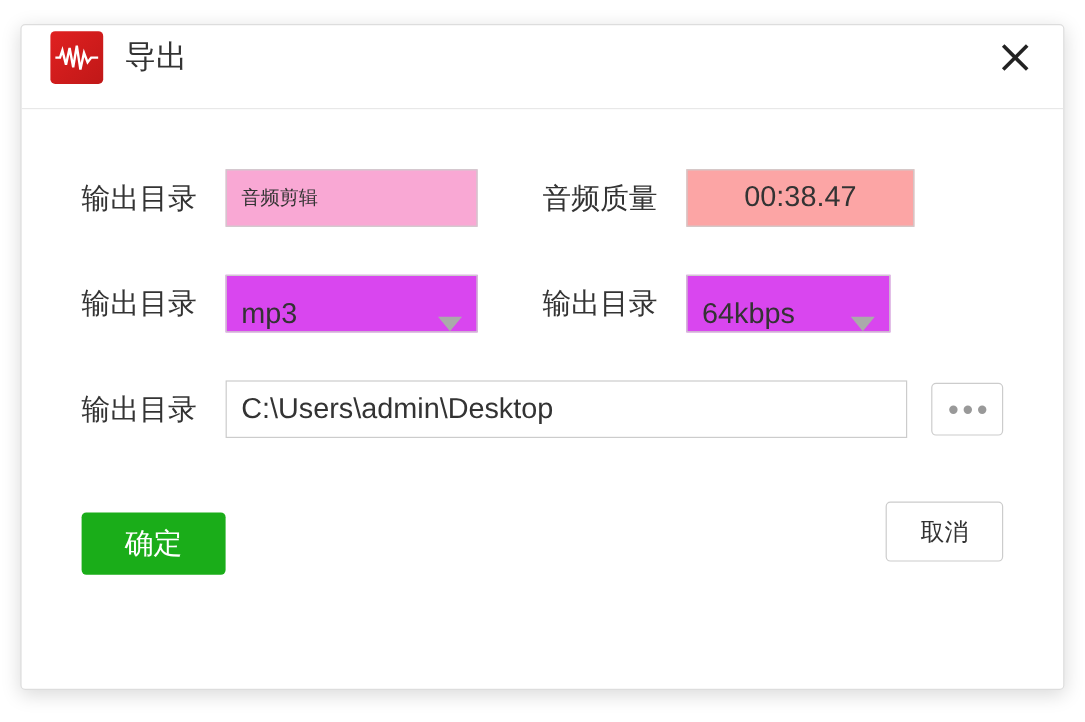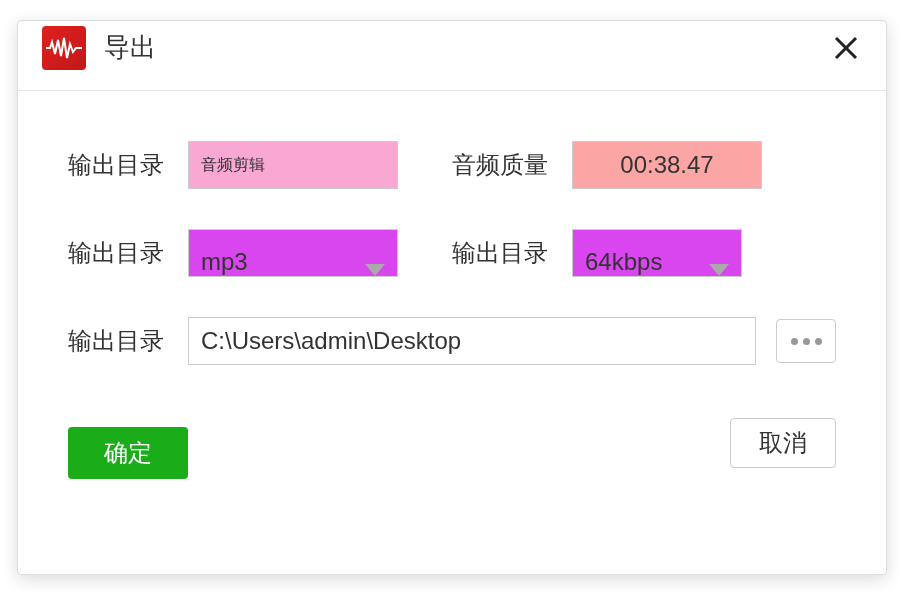--- a/index.html
+++ b/index.html
@@ -180,21 +180,21 @@
       padding: 0 36px;
       height: 52px;
       cursor: pointer;
       margin-top: 20px;
     }
     .btn-secondary {
       background: #fff;
       color: #333;
       border: 1px solid #ccc;
       border-radius: 4px;
-      font-size: 24px;
+      font-size: 20px;
       padding: 0 28px;
       height: 50px;
       cursor: pointer;
     }
   </style>
 </head>
 <body>
 
 <div class="dialog">
   <div class="titlebar">

